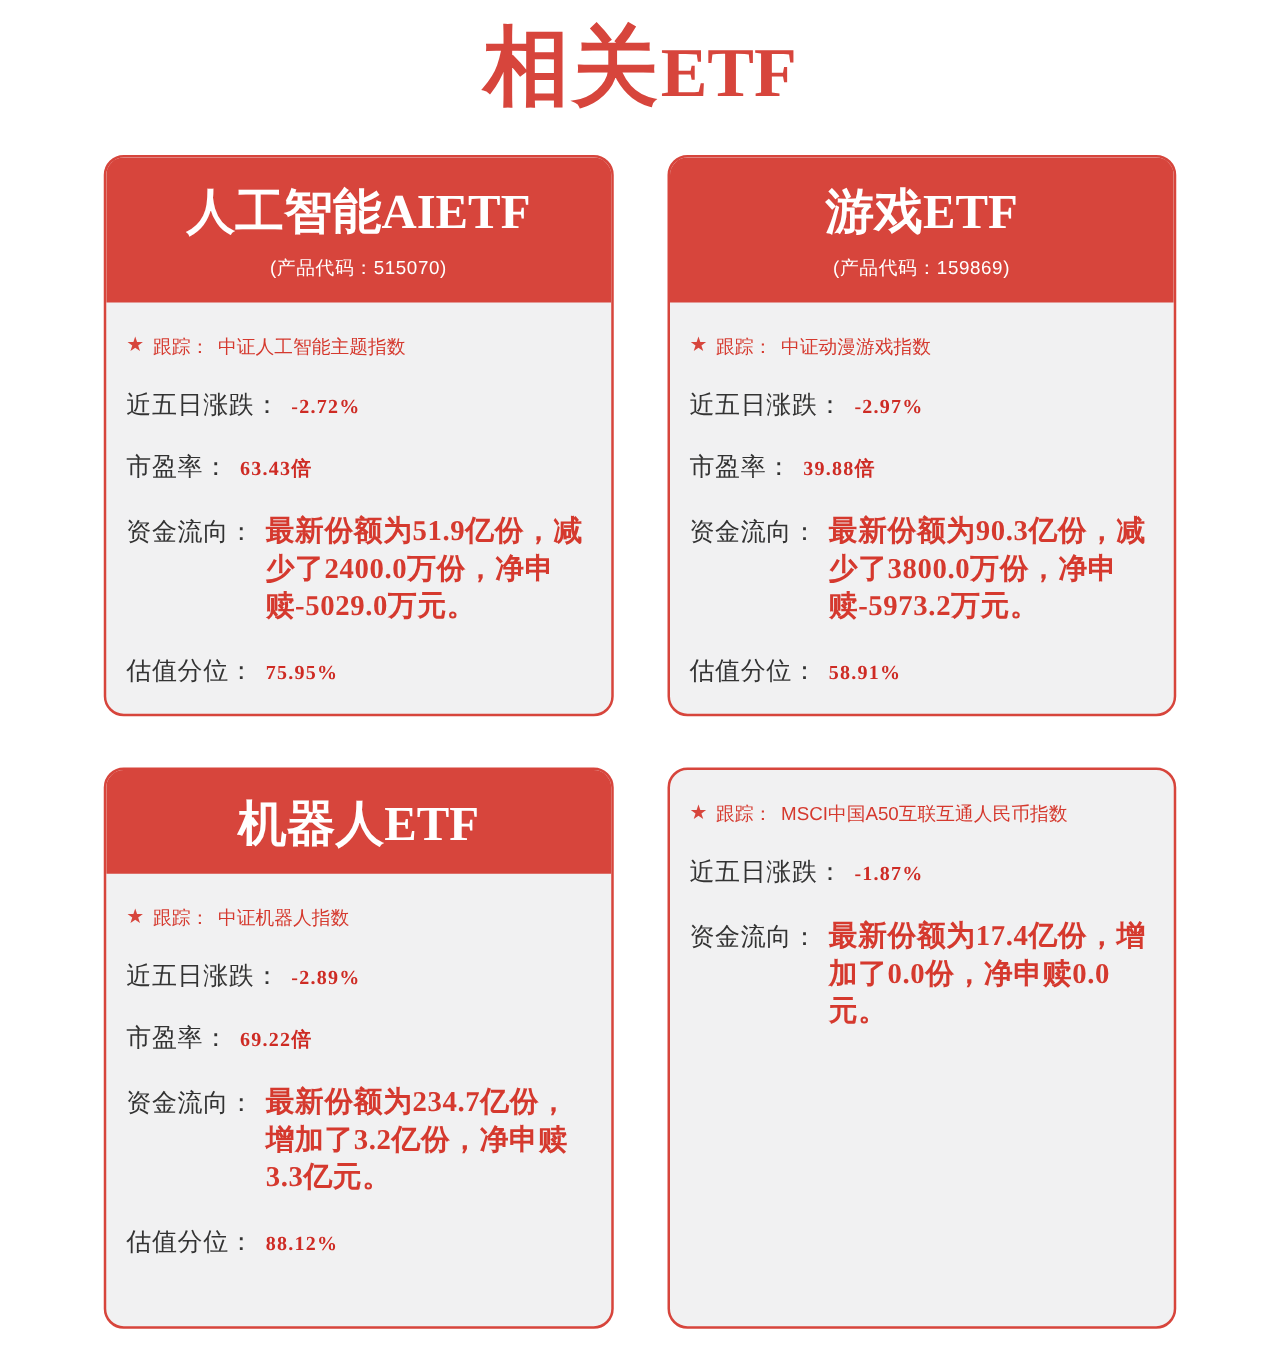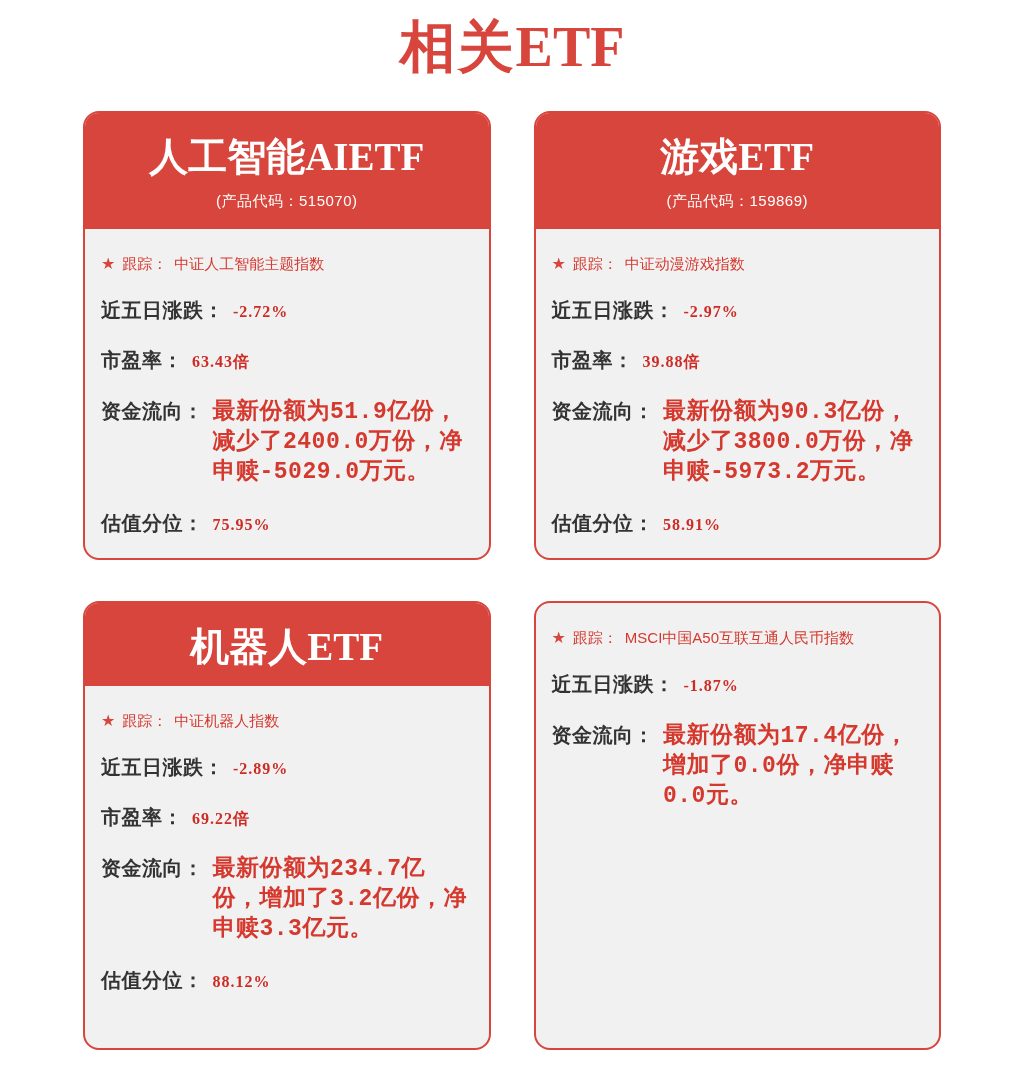--- a/index.html
+++ b/index.html
@@ -17,21 +17,21 @@
     overflow:hidden;
   }
   .page-title{
     text-align:center;
     margin:16px 0 0 0;
     color:var(--brand-red);
     line-height:1.1;
     user-select:none;
   }
   .page-title .t-cn{
-    font-size:56px;font-weight:900;
+    font-size:69px;font-weight:900;
     font-family:"Liberation Sans",sans-serif;
     letter-spacing:2px;
   }
   .page-title .t-en{
     font-size:56px;font-weight:700;
     font-family:"Liberation Serif",serif;
   }
   .grid{
     width:858px;
     margin:32px auto 0 auto;
@@ -89,35 +89,35 @@
     line-height:1;
   }
   .metric-row{
     display:flex;
     align-items:baseline;
     gap:9px;
     margin-top:23px;
   }
   .metric-label{
     font-size:20px;
-    font-weight:bold;
+    font-weight:normal;
     color:var(--label-dark);
     white-space:nowrap;
     letter-spacing:0.5px;
   }
   .metric-value{
     font-family:"Liberation Serif",serif;
     font-size:16px;
     font-weight:bold;
     color:var(--value-red);
     letter-spacing:1px;
   }
   .flow-value{
     flex:1 1 auto;
-    font-family:Liberation Mono, monospace;
+    font-family:Liberation Serif, serif;
     font-size:23px;
     font-weight:bold;
     color:var(--flow-red);
     line-height:30px;
     letter-spacing:0.5px;
   }
 </style>
 </head>
 <body>
 

